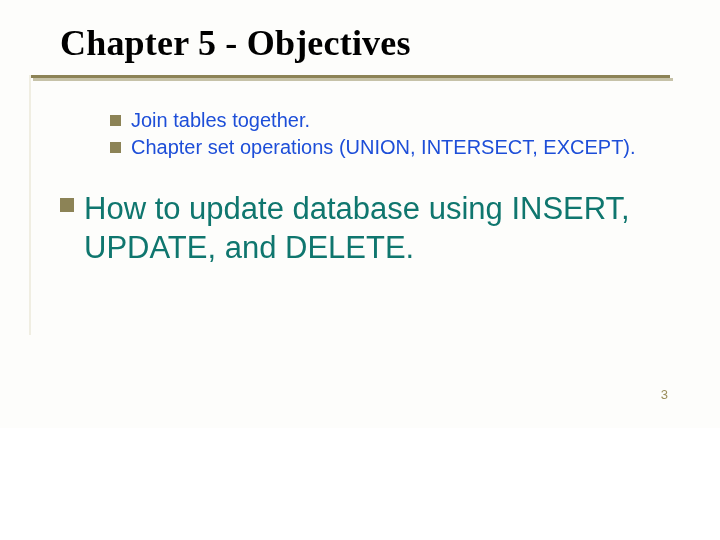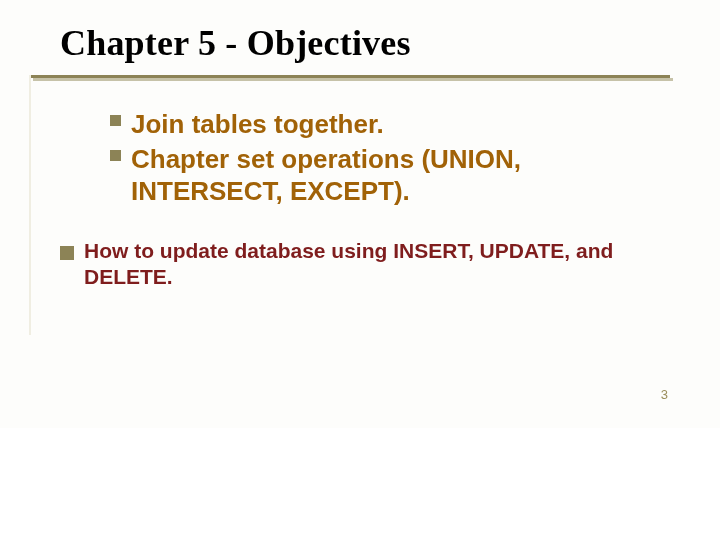--- a/index.html
+++ b/index.html
@@ -66,28 +66,28 @@
     background: #8c8356;
     margin-top: 7px;
     margin-right: 10px;
   }
   .sq-large {
     width: 14px;
     height: 14px;
     margin-top: 8px;
   }
   .sub-text {
-    font-size: 26px;
-    font-weight: bold;
-    color: #a16207;
+    font-size: 20px;
+    font-weight: normal;
+    color: #1d4ed8;
   }
   .main-text {
-    font-size: 21px;
-    font-weight: bold;
-    color: #7f1d1d;
+    font-size: 31px;
+    font-weight: normal;
+    color: #0f766e;
   }
   .gap {
     height: 28px;
   }
   .page-num {
     position: absolute;
     right: 52px;
     bottom: 26px;
     font-size: 13px;
     color: #9b8e5c;

